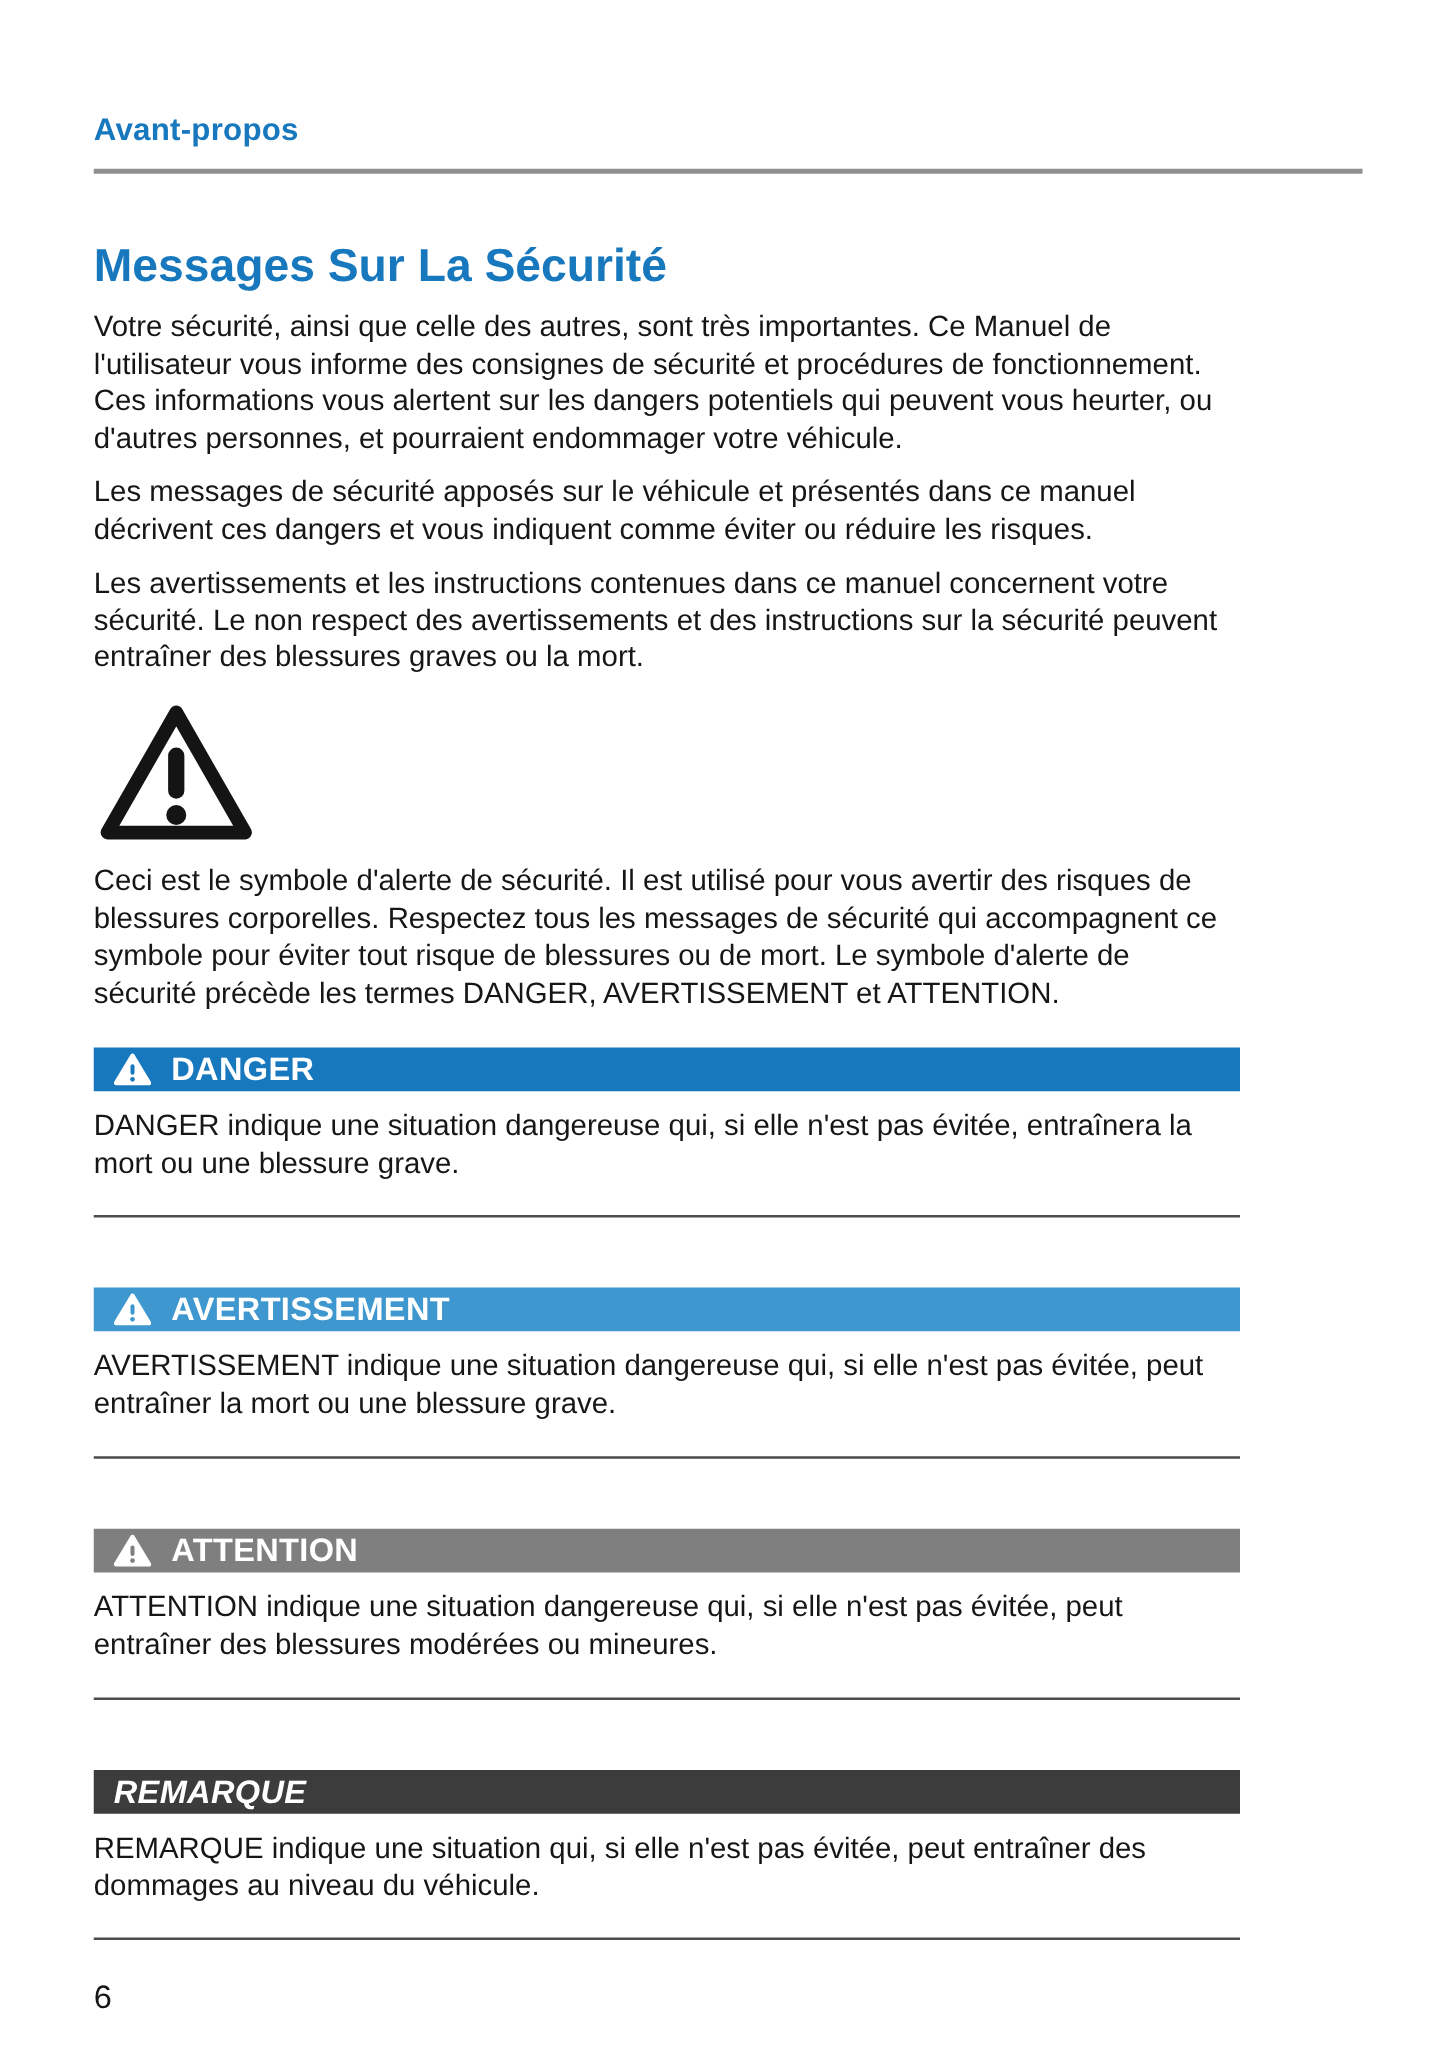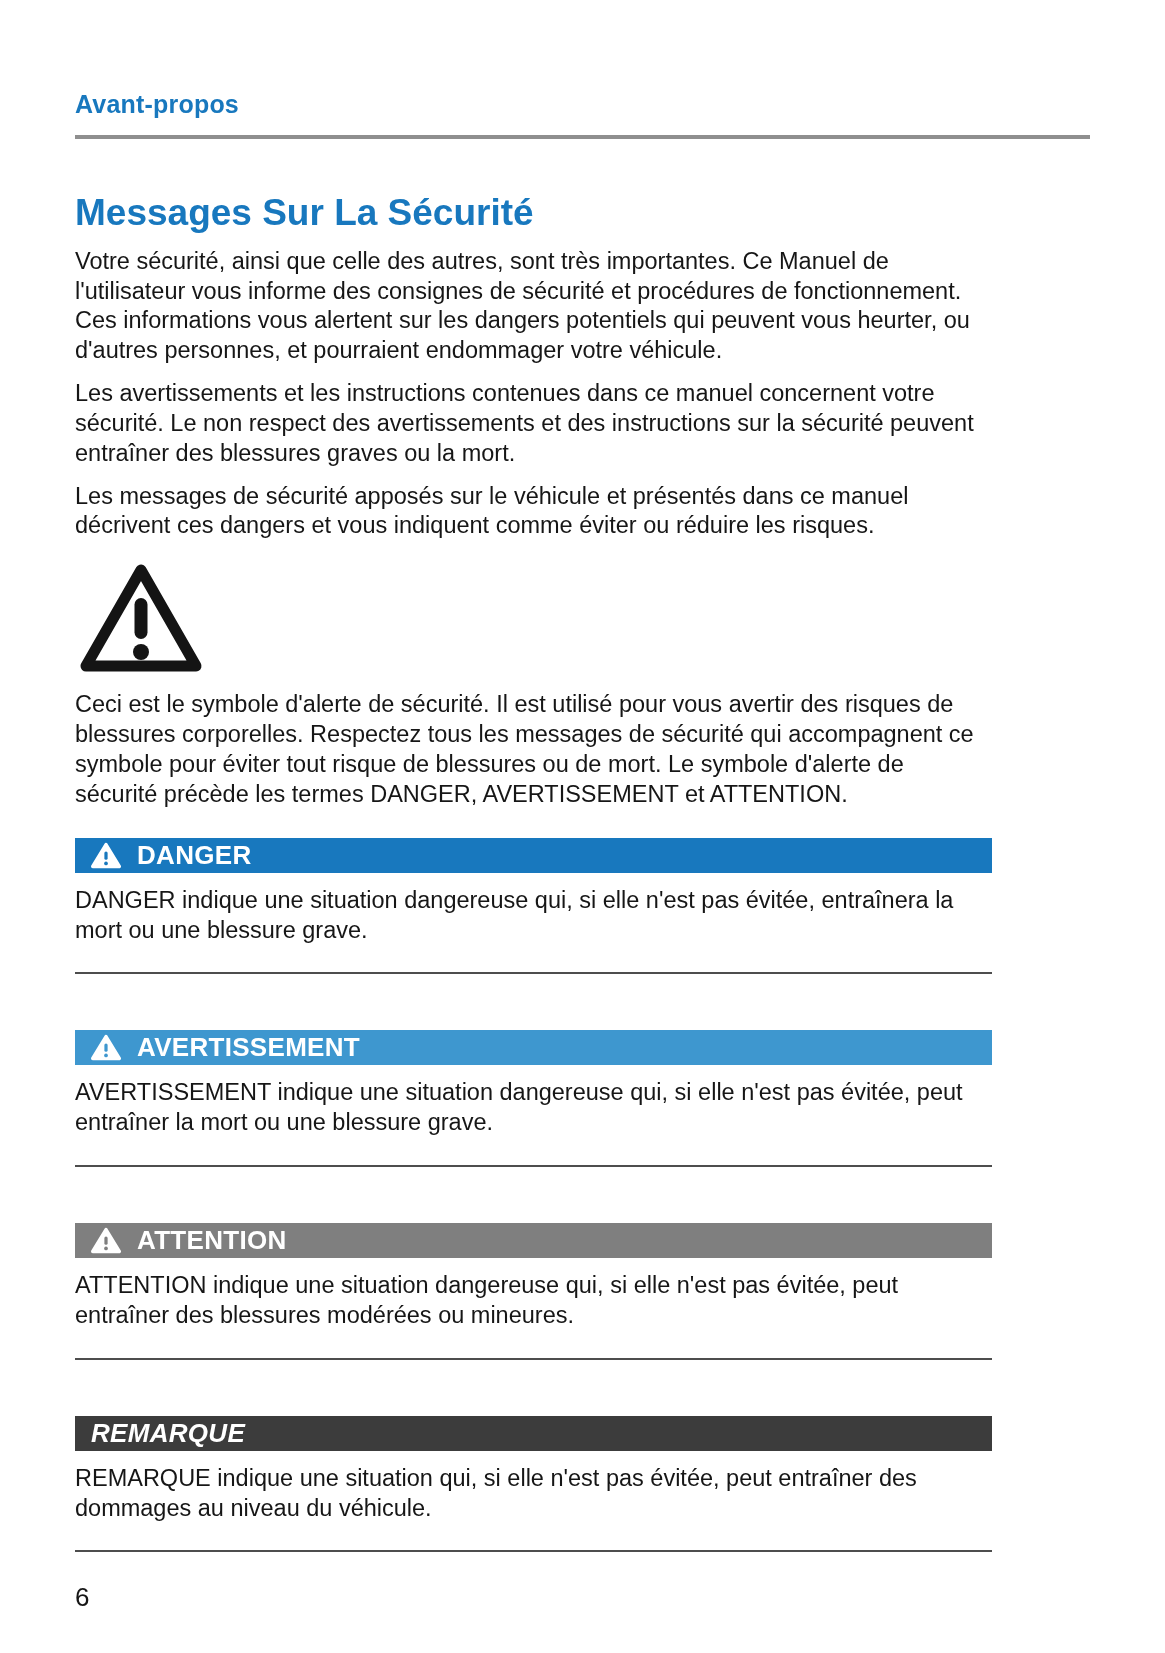--- a/index.html
+++ b/index.html
@@ -103,22 +103,22 @@
   <header>
     <div class="running-head">Avant-propos</div>
     <div class="head-rule"></div>
   </header>
 
   <main class="content">
 
     <h1 class="page-title">Messages Sur La Sécurité</h1>
 
     <p class="body">Votre sécurité, ainsi que celle des autres, sont très importantes. Ce Manuel de l'utilisateur vous informe des consignes de sécurité et procédures de fonctionnement. Ces informations vous alertent sur les dangers potentiels qui peuvent vous heurter, ou d'autres personnes, et pourraient endommager votre véhicule.</p>
+    <p class="body">Les messages de sécurité apposés sur le véhicule et présentés dans ce manuel décrivent ces dangers et vous indiquent comme éviter ou réduire les risques.</p>
     <p class="body">Les avertissements et les instructions contenues dans ce manuel concernent votre sécurité. Le non respect des avertissements et des instructions sur la sécurité peuvent entraîner des blessures graves ou la mort.</p>
-    <p class="body">Les messages de sécurité apposés sur le véhicule et présentés dans ce manuel décrivent ces dangers et vous indiquent comme éviter ou réduire les risques.</p>
 
     <div class="alert-symbol">
       <svg viewBox="0 0 132 118" width="132" height="118" aria-hidden="true">
         <path d="M66 11 L121 107 L11 107 Z" fill="none" stroke="#141414" stroke-width="11" stroke-linejoin="round"></path>
         <rect x="59.5" y="39" width="13" height="41" rx="6.5" fill="#141414"></rect>
         <circle cx="66" cy="93" r="8" fill="#141414"></circle>
       </svg>
     </div>
 
     <p class="body">Ceci est le symbole d'alerte de sécurité. Il est utilisé pour vous avertir des risques de blessures corporelles. Respectez tous les messages de sécurité qui accompagnent ce symbole pour éviter tout risque de blessures ou de mort. Le symbole d'alerte de sécurité précède les termes DANGER, AVERTISSEMENT et ATTENTION.</p>

